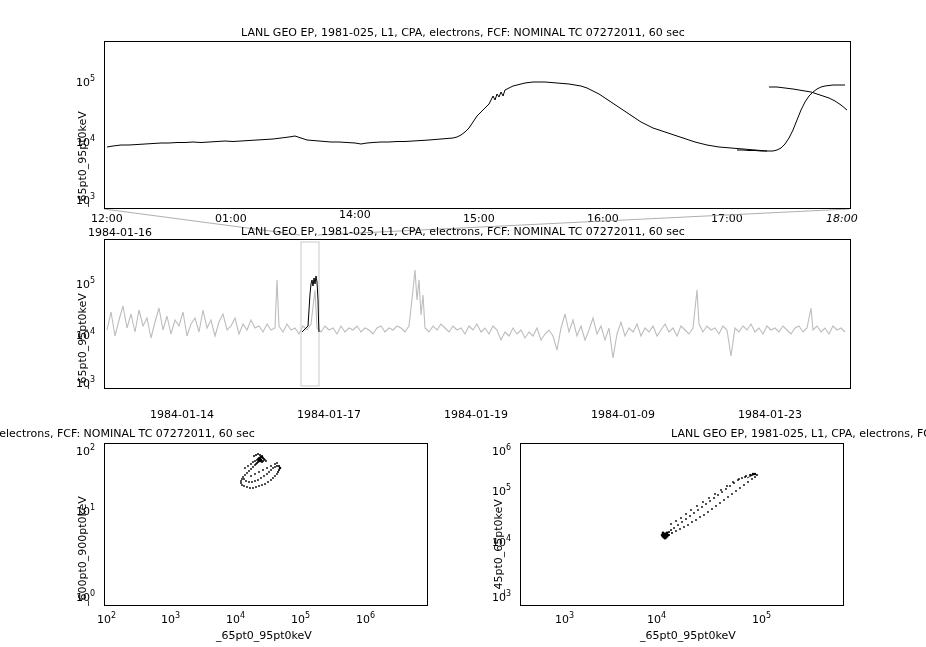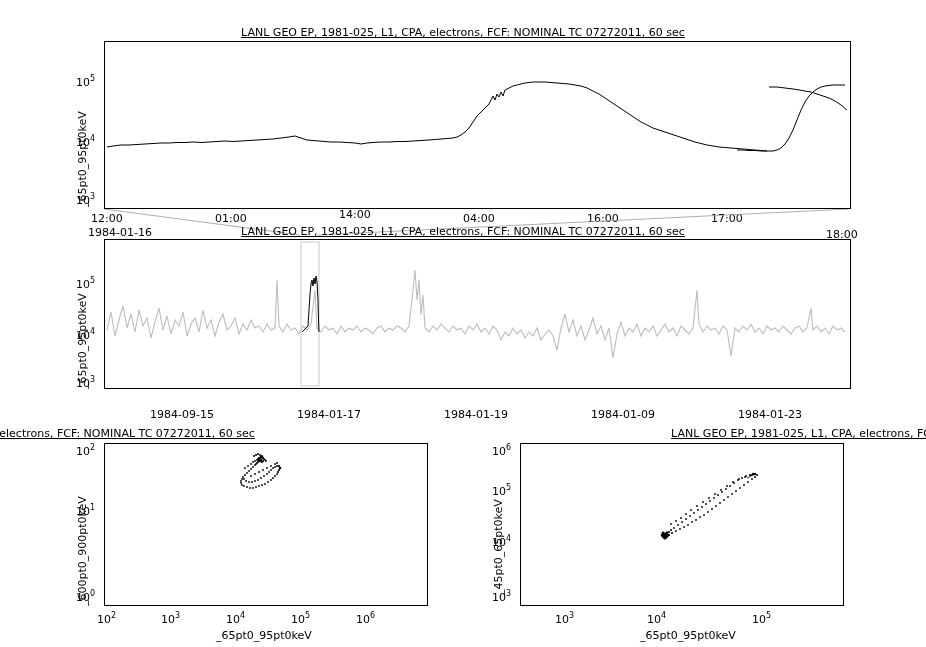--- a/index.html
+++ b/index.html
@@ -1,19 +1,19 @@
 <!DOCTYPE html>
 <html><head>
 <meta charset="utf-8">
 <style>
   html,body{margin:0;padding:0;background:#ffffff;}
   body{width:926px;height:647px;font-family:"DejaVu Sans",sans-serif;color:#000;overflow:hidden;}
   .page{position:relative;width:926px;height:647px;}
   .abs{position:absolute;}
-  .title{font-size:11px;text-align:center;white-space:nowrap;text-decoration:underline;}
+  .title{font-size:11px;text-align:center;white-space:nowrap;}
   .ticklabel{font-size:11px;white-space:nowrap;}
   .plotframe{position:absolute;border:1px solid #000;box-sizing:border-box;background:#fff;}
   .ylab-rot{transform:rotate(-90deg);transform-origin:left top;white-space:nowrap;font-size:11px;}
   svg{display:block;}
   .sup{font-size:8px;vertical-align:super;}
 </style>
 </head>
 <body>
 
 <div class="page">
@@ -32,24 +32,24 @@
     <div class="ylab-rot" style="position:absolute;left:14px;top:166px;">_65pt0_95pt0keV</div>
   </div>
 
   <div class="abs ticklabel" style="left:76px;top:74px;">10<span class="sup">5</span></div>
   <div class="abs ticklabel" style="left:76px;top:134px;">10<span class="sup">4</span></div>
   <div class="abs ticklabel" style="left:76px;top:192px;">10<span class="sup">3</span></div>
 
   <div class="abs ticklabel" style="left:91px;top:212px;">12:00</div>
   <div class="abs ticklabel" style="left:215px;top:212px;">01:00</div>
   <div class="abs ticklabel" style="left:339px;top:208px;text-align:center;">14:00</div>
-  <div class="abs ticklabel" style="left:463px;top:212px;">04:00</div>
+  <div class="abs ticklabel" style="left:463px;top:212px;">15:00</div>
   <div class="abs ticklabel" style="left:587px;top:212px;">16:00</div>
   <div class="abs ticklabel" style="left:711px;top:212px;text-align:center;">17:00</div>
-  <div class="abs ticklabel" style="left:826px;top:228px;">18:00</div>
+  <div class="abs ticklabel" style="left:826px;top:212px;font-style:italic;">18:00</div>
   <div class="abs ticklabel" style="left:88px;top:226px;">1984-01-16</div>
 
   <svg class="abs" style="left:104px;top:209px;width:747px;height:28px;">
     <line x1="0" y1="0" x2="196" y2="26" stroke="#999999" stroke-width="0.8"></line>
     <line x1="745" y1="0" x2="214" y2="26" stroke="#999999" stroke-width="0.8"></line>
   </svg>
 
   <div class="abs title" style="left:0;top:225px;width:926px;">LANL GEO EP, 1981-025, L1, CPA, electrons, FCF: NOMINAL TC 07272011, 60 sec</div>
 
   <div class="plotframe" style="left:104px;top:239px;width:747px;height:150px;">
@@ -61,21 +61,21 @@
   </div>
 
   <div class="abs" style="left:62px;top:239px;height:150px;width:20px;">
     <div class="ylab-rot" style="position:absolute;left:14px;top:150px;">_65pt0_95pt0keV</div>
   </div>
 
   <div class="abs ticklabel" style="left:76px;top:276px;">10<span class="sup">5</span></div>
   <div class="abs ticklabel" style="left:76px;top:327px;">10<span class="sup">4</span></div>
   <div class="abs ticklabel" style="left:76px;top:375px;">10<span class="sup">3</span></div>
 
-  <div class="abs ticklabel" style="left:150px;top:408px;">1984-09-15</div>
+  <div class="abs ticklabel" style="left:150px;top:408px;">1984-01-14</div>
   <div class="abs ticklabel" style="left:297px;top:408px;">1984-01-17</div>
   <div class="abs ticklabel" style="left:444px;top:408px;">1984-01-19</div>
   <div class="abs ticklabel" style="left:591px;top:408px;">1984-01-09</div>
   <div class="abs ticklabel" style="left:738px;top:408px;text-align:center;">1984-01-23</div>
 
   <div class="abs title" style="left:-430px;top:427px;width:926px;">LANL GEO EP, 1981-025, L1, CPA, electrons, FCF: NOMINAL TC 07272011, 60 sec</div>
 
   <div class="plotframe" style="left:104px;top:443px;width:324px;height:163px;">
     <svg width="322" height="161" viewBox="0 0 322 161">
       <g fill="#000000">

